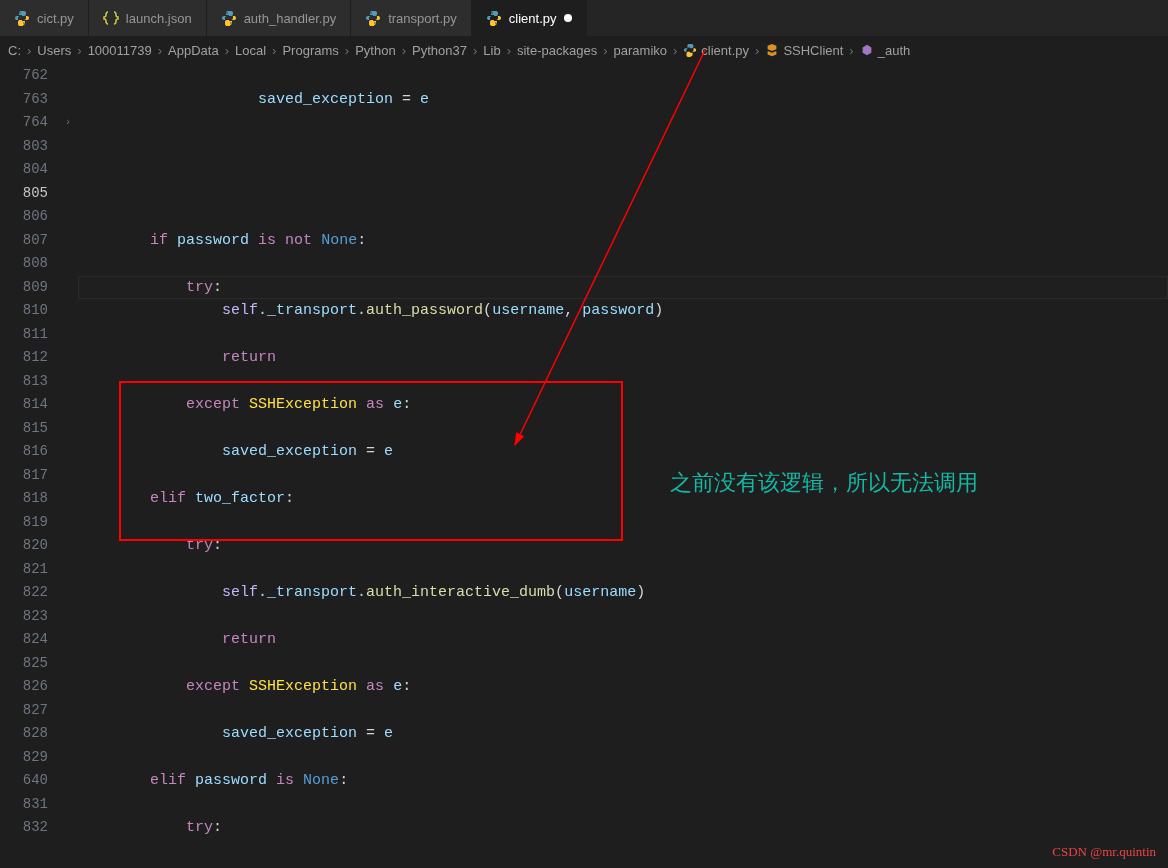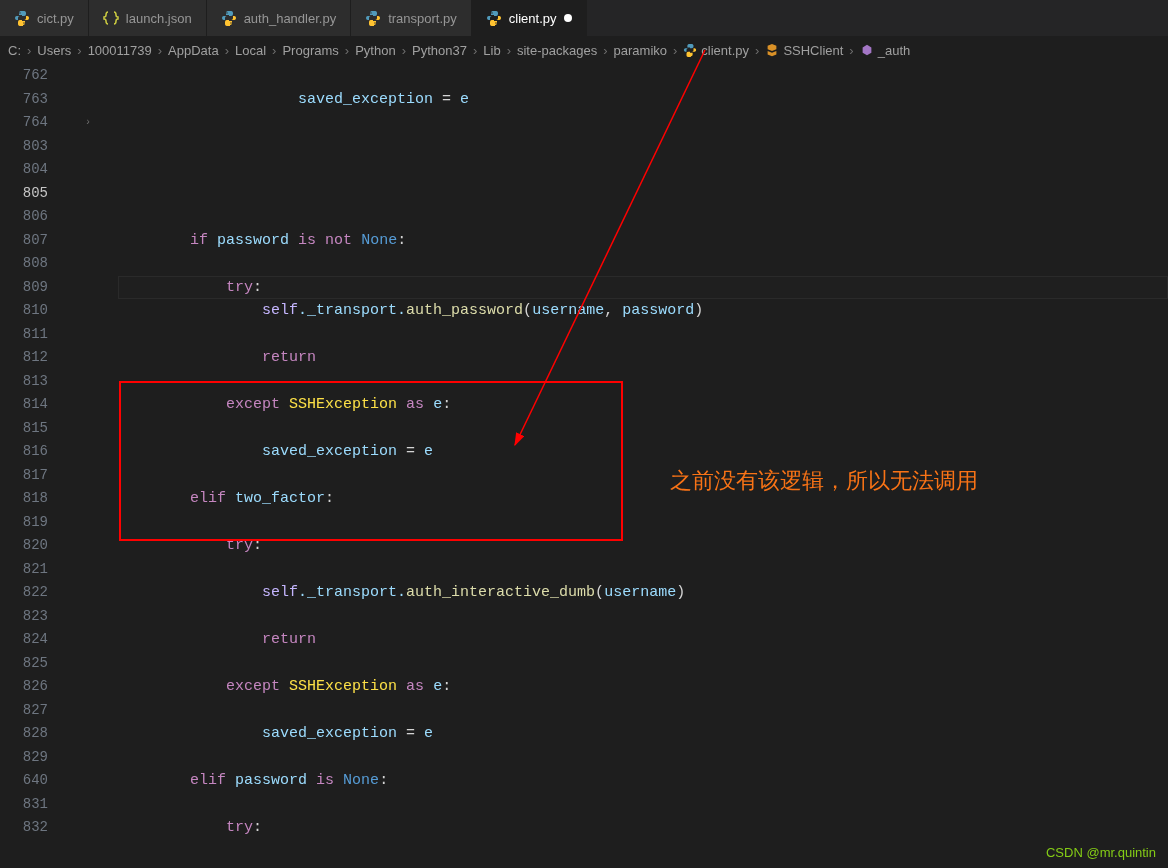--- a/index.html
+++ b/index.html
@@ -54,21 +54,20 @@
   flex-wrap: nowrap;
   white-space: nowrap;
 }
 .bc-sep { color: #6e6e6e; padding: 0 2px; }
 .bc-item { display:flex; align-items:center; gap:4px; }
 .bc-icon { display:inline-flex; align-items:center; }
 .editor {
   display: flex;
   height: calc(100% - 64px);
   position: relative;
-  gap: 20px;
 }
 .gutter {
   width: 58px;
   padding-right: 10px;
   text-align: right;
   color: #6e7681;
   user-select: none;
   background: #1e1e1e;
   line-height: 23.5px;
   font-size: 14px;
@@ -110,32 +109,32 @@
 .arrow-svg {
   position: absolute;
   left: 0; top: 0;
   pointer-events: none;
   z-index: 10;
 }
 .annotation {
   position: absolute;
   left: 670px;
   top: 465px;
-  color: #f97316;
-  font-family: Liberation Mono, monospace;
+  color: #14b8a6;
+  font-family: Liberation Serif, serif;
   font-size: 22px;
   line-height: 36px;
   pointer-events: none;
 }
 .watermark {
   position: absolute;
   right: 12px;
   bottom: 8px;
-  color: #84cc16;
-  font-family: Liberation Sans, sans-serif;
+  color: #ef4444;
+  font-family: Liberation Serif, serif;
   font-size: 13px;
 }
 .collapsed-dots { color: #6a6a6a; }
 </style>
 </head>
 <body>
 
 <div class="tabs">
   <div class="tab">
     <span class="tab-icon python">

